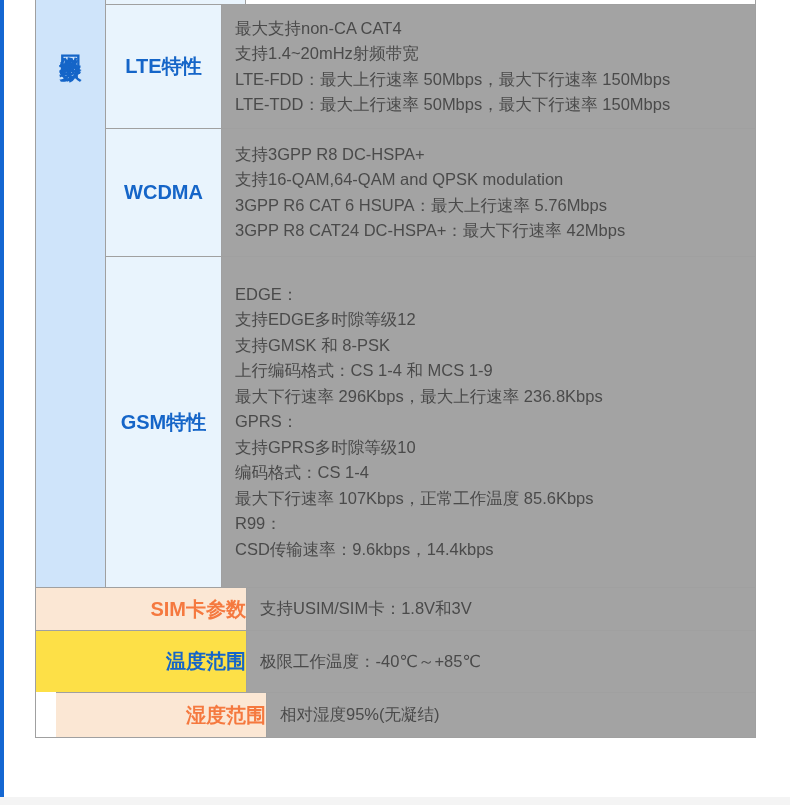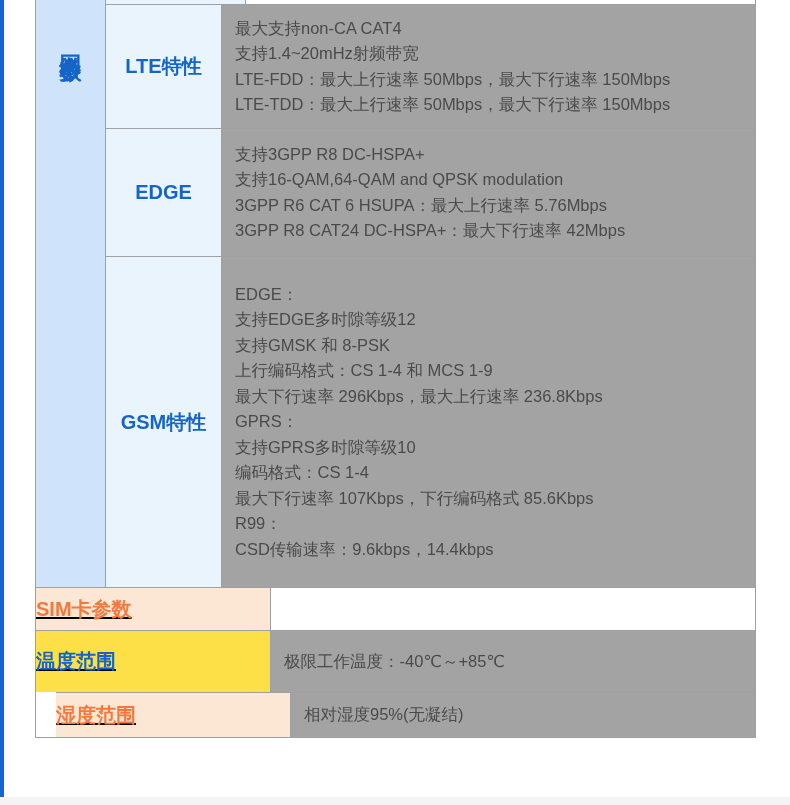--- a/index.html
+++ b/index.html
@@ -34,22 +34,22 @@
 
   .content { flex:1; display:flex; flex-direction:column; justify-content:center;
              padding:0 8px 0 13px; background:#a3a3a3; }
   .line { font-size:16.5px; line-height:25.5px; color:#4a4a4a; white-space:nowrap; }
 
   
   .brow { display:flex; border-top:1px solid #a0a0a0; }
   .brow.sim   { height:43px; }
   .brow.temp  { height:62px; }
   .brow.humid { height:45px;margin-left:20px; }
-  .blabel { width:235px; border-right:1px solid #a0a0a0;
-            display:flex; align-items:center; justify-content:flex-start;text-decoration:underline; }
+  .blabel { width:211px; border-right:1px solid #a0a0a0;
+            display:flex; align-items:center; justify-content:flex-end; }
   .blabel .rlabel { font-size:20px; font-weight:700; }
   .blabel.peach { background:#fbe7d4; }
   .blabel.peach .rlabel { color:#f5793f; }
   .blabel.blue { background:#fde047; }
   .blabel.blue .rlabel { color:#1565c8; }
 </style>
 </head>
 <body>
 
 <div class="page">
@@ -74,21 +74,21 @@
           <div class="content">
             <div class="line">最大支持non-CA CAT4</div>
             <div class="line">支持1.4~20mHz射频带宽</div>
             <div class="line">LTE-FDD：最大上行速率 50Mbps，最大下行速率 150Mbps</div>
             <div class="line">LTE-TDD：最大上行速率 50Mbps，最大下行速率 150Mbps</div>
           </div>
         </div>
 
         <div class="grow wcdma">
           <div class="col2">
-            <span class="rlabel">EDGE</span>
+            <span class="rlabel">WCDMA</span>
           </div>
           <div class="content">
             <div class="line">支持3GPP R8 DC-HSPA+</div>
             <div class="line">支持16-QAM,64-QAM and QPSK modulation</div>
             <div class="line">3GPP R6 CAT 6 HSUPA：最大上行速率 5.76Mbps</div>
             <div class="line">3GPP R8 CAT24 DC-HSPA+：最大下行速率 42Mbps</div>
           </div>
         </div>
 
         <div class="grow gsm">
@@ -97,31 +97,34 @@
           </div>
           <div class="content">
             <div class="line">EDGE：</div>
             <div class="line">支持EDGE多时隙等级12</div>
             <div class="line">支持GMSK 和 8-PSK</div>
             <div class="line">上行编码格式：CS 1-4 和 MCS 1-9</div>
             <div class="line">最大下行速率 296Kbps，最大上行速率 236.8Kbps</div>
             <div class="line">GPRS：</div>
             <div class="line">支持GPRS多时隙等级10</div>
             <div class="line">编码格式：CS 1-4</div>
-            <div class="line">最大下行速率 107Kbps，下行编码格式 85.6Kbps</div>
+            <div class="line">最大下行速率 107Kbps，正常工作温度 85.6Kbps</div>
             <div class="line">R99：</div>
             <div class="line">CSD传输速率：9.6kbps，14.4kbps</div>
           </div>
         </div>
       </div>
     </div>
 
     <div class="brow sim">
       <div class="blabel peach">
         <span class="rlabel">SIM卡参数</span>
+      </div>
+      <div class="content">
+        <div class="line">支持USIM/SIM卡：1.8V和3V</div>
       </div>
     </div>
 
     <div class="brow temp">
       <div class="blabel blue">
         <span class="rlabel">温度范围</span>
       </div>
       <div class="content">
         <div class="line">极限工作温度：-40℃～+85℃</div>
       </div>

